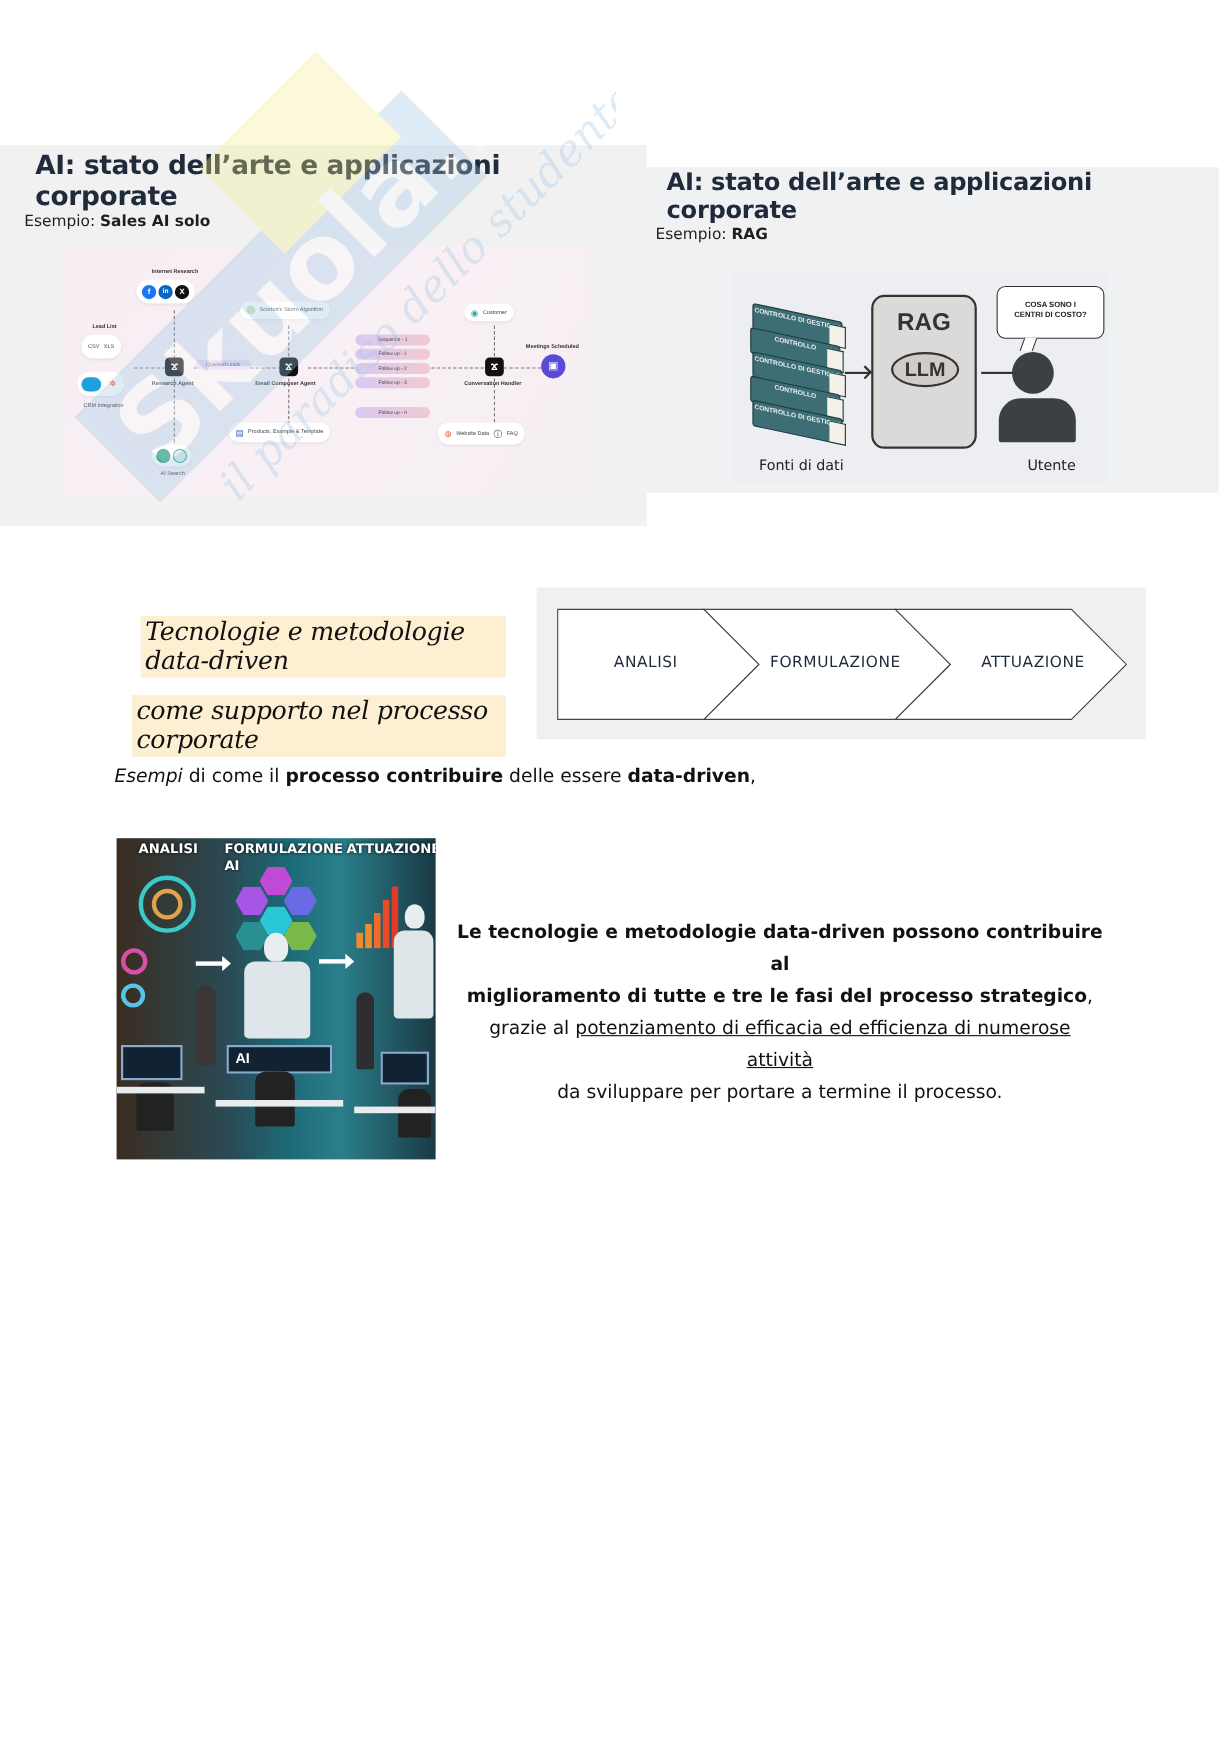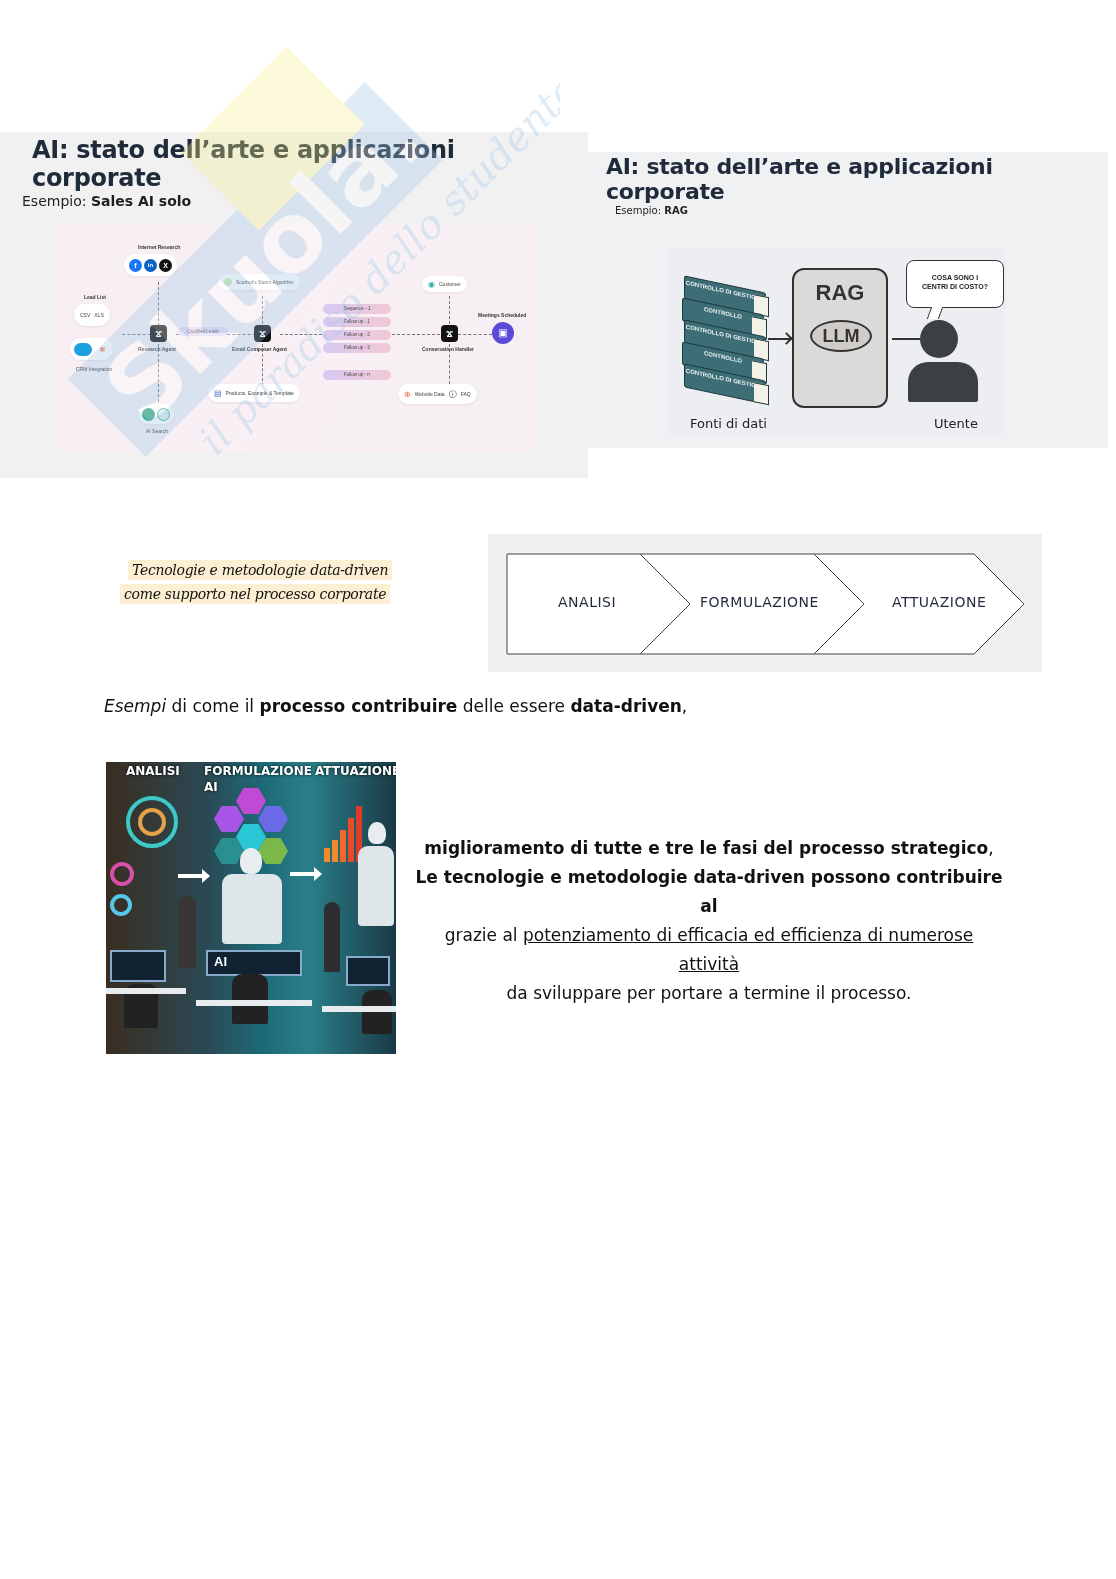--- a/index.html
+++ b/index.html
@@ -50,21 +50,21 @@
     position: absolute; left: 120px; top: 103px; width: 50px; height: 9px; border-radius: 5px;
     background: #e4d8f4; font-size: 4.5px; text-align: center; line-height: 9px; color: #555;
   }
 
   
   .slide2 {
     position: absolute; left: 588px; top: 152px; width: 520px; height: 296px;
     background: #f0f1f3;
   }
   .slide2 .slide-title { left: 18px; top: 2px; font-size: 22px; }
-  .slide2 .slide-subtitle { left: 8px; top: 53px; font-size: 10px; margin-left: 19px; }
+  .slide2 .slide-subtitle { left: 8px; top: 53px; font-size: 14px; }
   .rag-area {
     position: absolute; left: 78px; top: 96px; width: 340px; height: 190px;
     background: #eceef1;
   }
   .books { position: absolute; left: 12px; top: 36px; width: 92px; height: 120px; }
   .book {
     position: absolute; width: 82px; height: 24px; background: #3d6d75; border: 1.5px solid #1e3b40;
     border-radius: 3px; transform: skewY(12deg);
     color: #e8f0f0; font-size: 6px; font-weight: bold; text-align: center; line-height: 1.05; padding-top: 3px;
   }
@@ -97,22 +97,22 @@
     background: #fff; border-left: 1.5px solid #333; border-right: 1.5px solid #333;
     transform: skewX(-20deg); border-bottom: none;
   }
   .user-head { position: absolute; left: 254px; top: 72px; width: 38px; height: 38px; border-radius: 50%; background: #3c3f44; }
   .user-body { position: absolute; left: 242px; top: 114px; width: 70px; height: 40px; border-radius: 20px 20px 2px 2px; background: #3c3f44; }
   .rag-caption { position: absolute; font-size: 13px; color: #222; font-family: "DejaVu Sans", sans-serif; }
 
   
   .hand-note { position: absolute; left: 120px; top: 560px; width: 340px; }
   .hand-line {
-    display: block; width: fit-content; background: #fcefd2; padding: 2px 4px; margin-bottom: 4px;
-    font-family: "DejaVu Serif", serif; font-style: italic; font-size: 14px; color: #111; letter-spacing: -0.3px;
+    display: block; width: fit-content; background: #fcefd2; padding: 2px 4px; margin-bottom: 16px;
+    font-family: "DejaVu Serif", serif; font-style: italic; font-size: 23px; color: #111; letter-spacing: -0.3px;
   }
   .hand-line.l1 { margin-left: 8px; }
 
   
   .process-box {
     position: absolute; left: 488px; top: 534px; width: 554px; height: 138px; background: #eef0f2;
   }
   .process-svg { position: absolute; left: 0; top: 0; }
   .chevron-label {
     position: absolute; top: 60px; font-family: "DejaVu Sans", sans-serif; font-size: 14px; color: #1f2a3a; letter-spacing: 0.5px;
@@ -337,22 +337,22 @@
   <div class="ai-screen" style="left:240px;top:194px;width:44px;height:30px;"></div>
   <div class="ai-person" style="left:18px;top:222px;width:34px;height:44px;"></div>
   <div class="ai-person" style="left:126px;top:212px;width:36px;height:50px;"></div>
   <div class="ai-person" style="left:256px;top:228px;width:30px;height:44px;"></div>
   <div class="ai-desk" style="left:0;top:226px;width:80px;"></div>
   <div class="ai-desk" style="left:90px;top:238px;width:116px;"></div>
   <div class="ai-desk" style="left:216px;top:244px;width:74px;"></div>
 </div>
 
 <div class="side-text">
+  <div><b>Le tecnologie e metodologie data-driven possono contribuire al</b></div>
   <div><b>miglioramento di tutte e tre le fasi del processo strategico</b><span>,</span></div>
-  <div><b>Le tecnologie e metodologie data-driven possono contribuire al</b></div>
   <div><span>grazie al </span><u>potenziamento di efficacia ed efficienza di numerose attività</u></div>
   <div>da sviluppare per portare a termine il processo.</div>
 </div>
 
 <svg class="watermark" viewBox="0 0 560 560">
   <g transform="rotate(-45 280 280)">
     <rect x="60" y="200" width="420" height="110" fill="#9ec6e6"></rect>
     <rect x="300" y="120" width="150" height="110" fill="#f4ef8a"></rect>
     <text x="80" y="290" font-family="DejaVu Sans, sans-serif" font-size="96" font-weight="bold" fill="#ffffff">Skuola.net</text>
     <text x="110" y="360" font-family="DejaVu Serif, serif" font-style="italic" font-size="40" fill="#9ec6e6">il paradiso dello studente</text>

